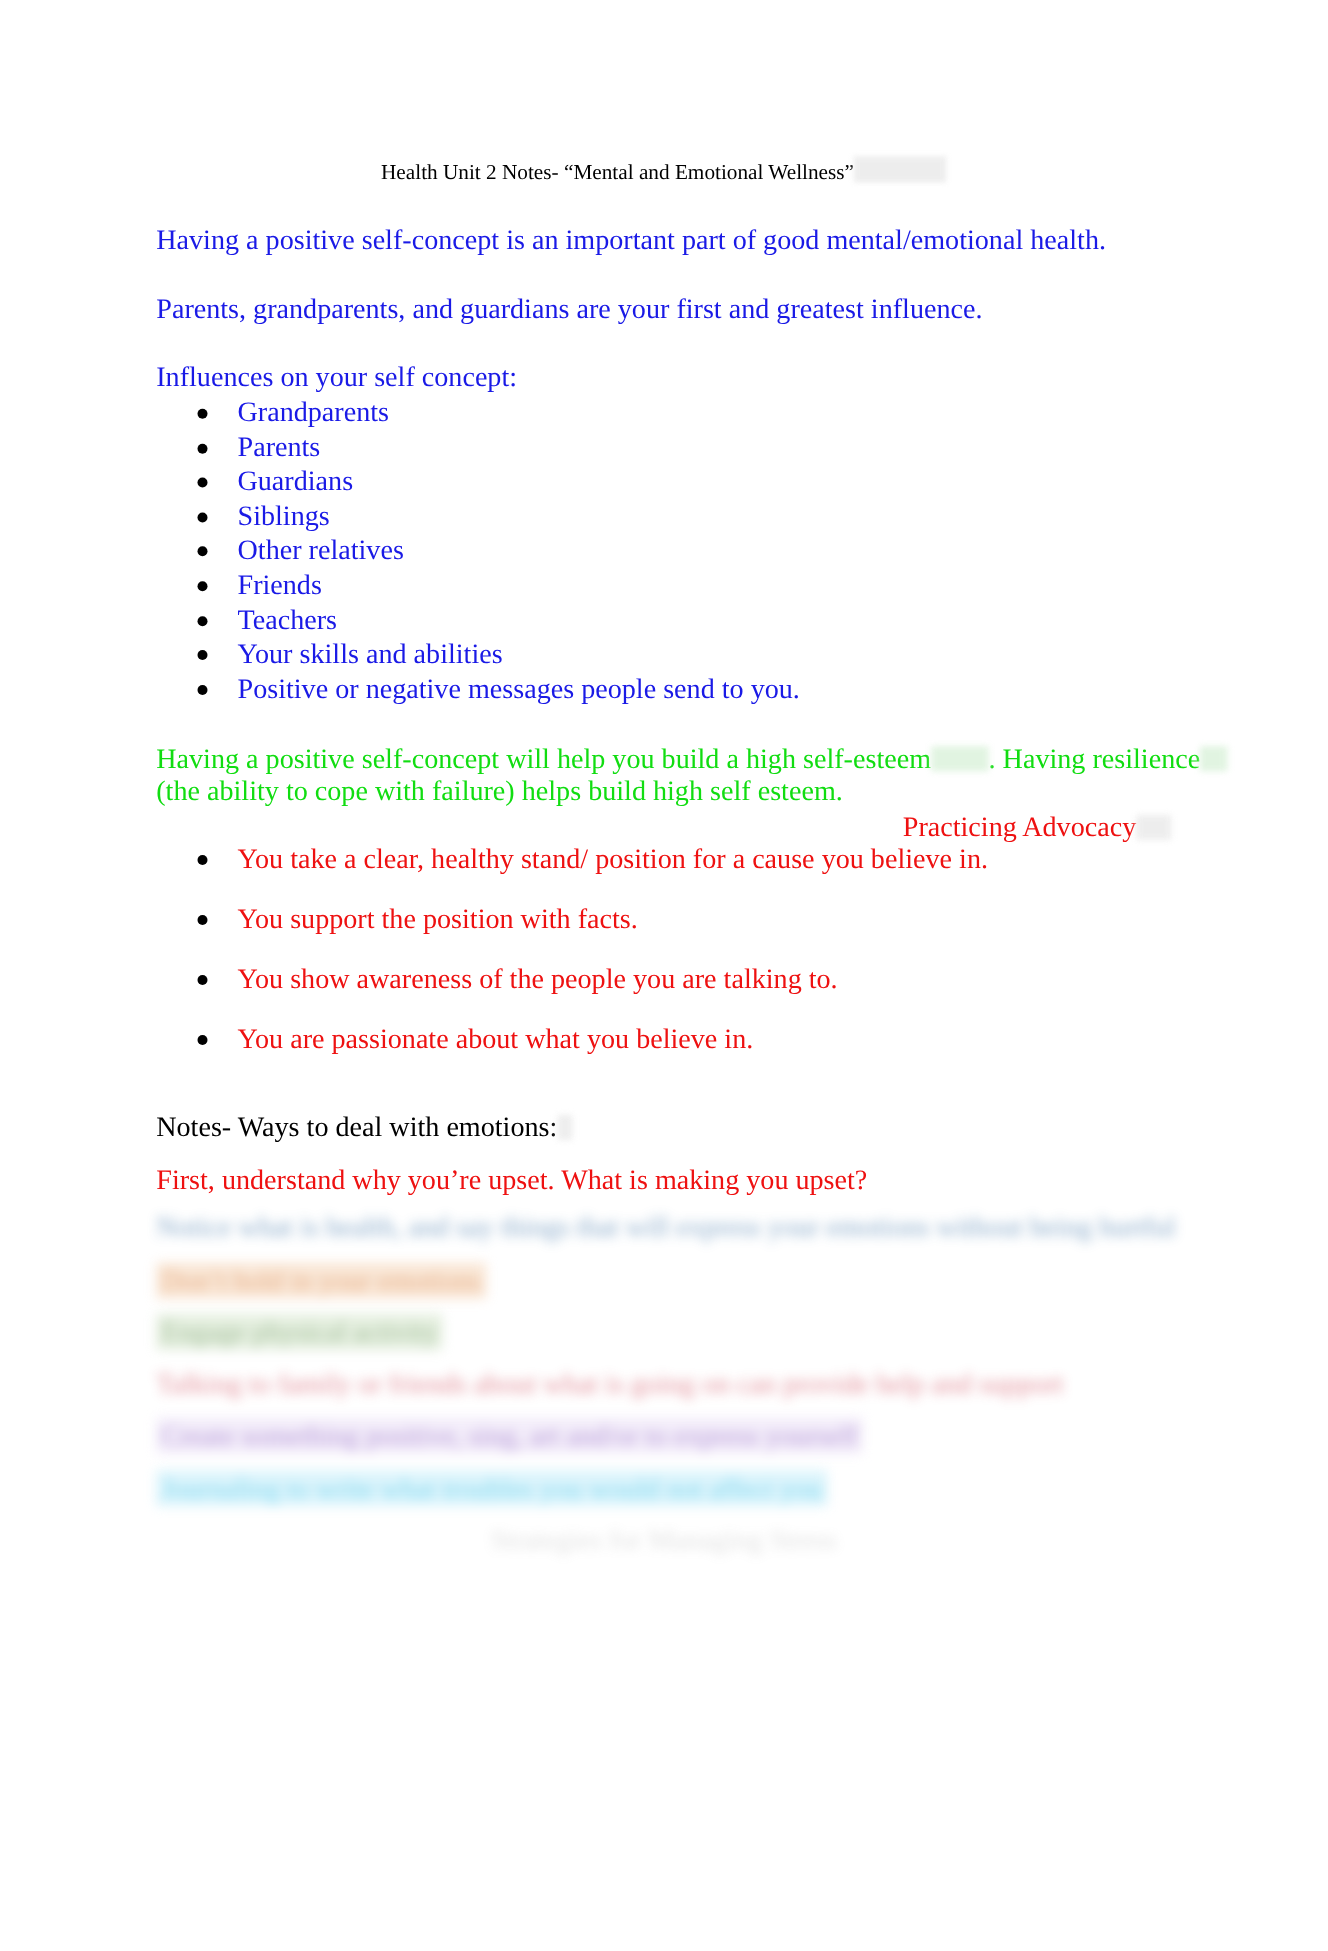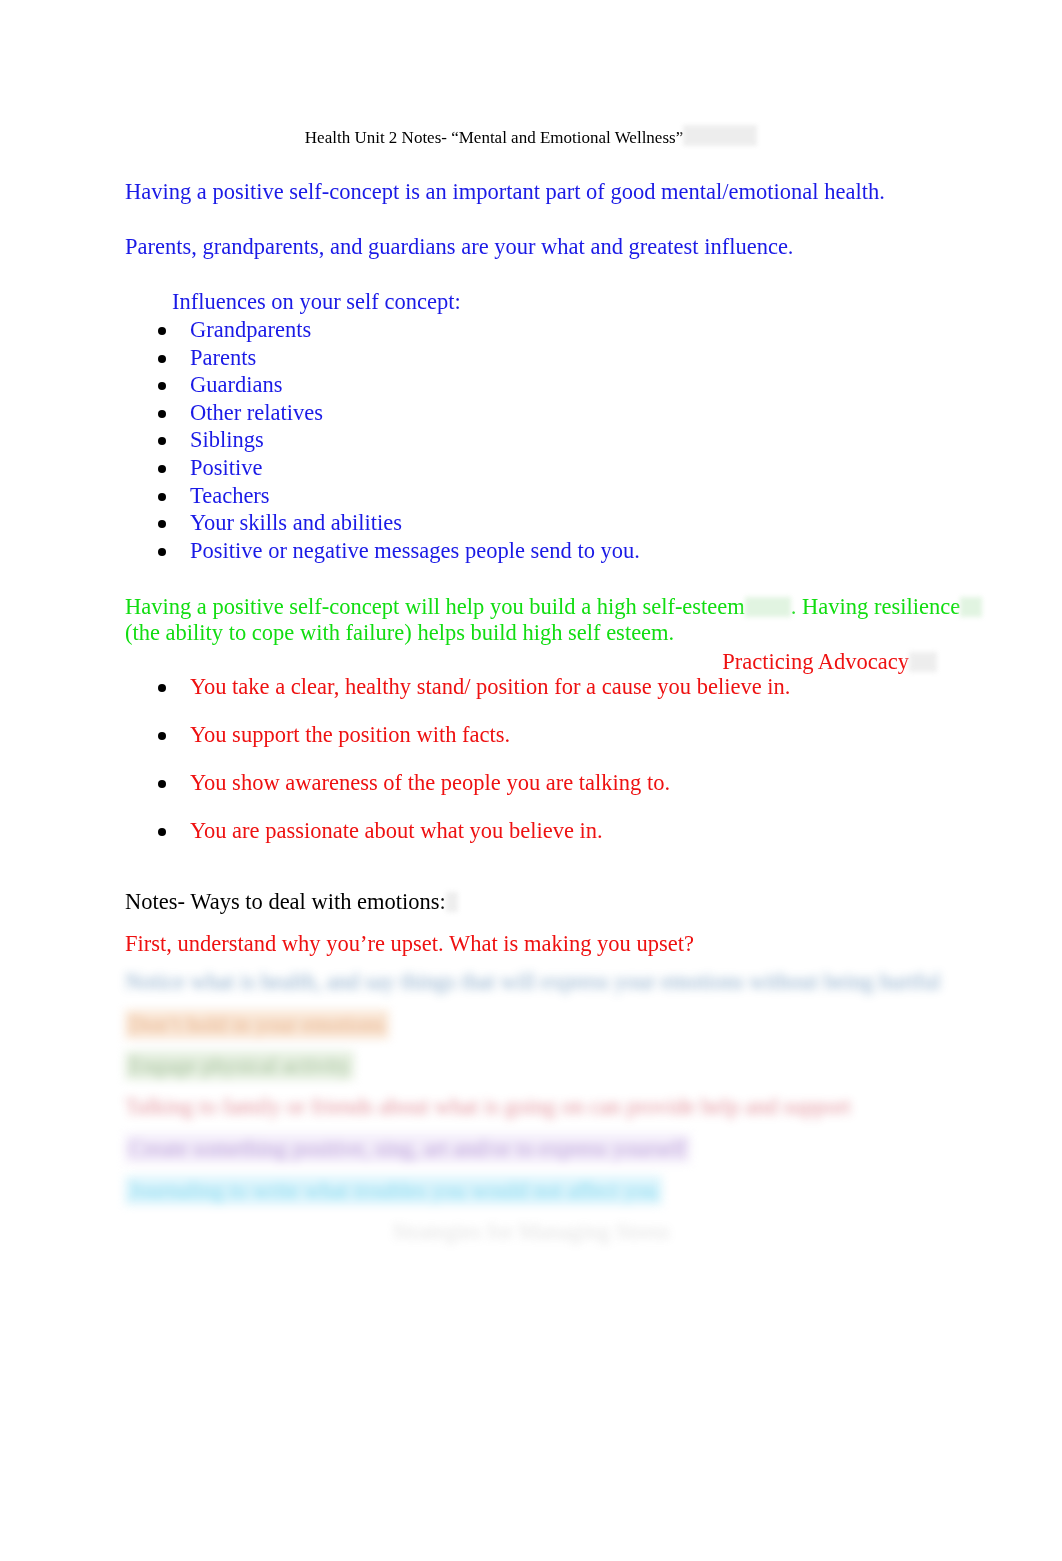--- a/index.html
+++ b/index.html
@@ -127,34 +127,34 @@
 
   <div class="doc-title">
     <span>Health Unit 2 Notes- “Mental and Emotional Wellness”</span><span class="title-hl"></span>
   </div>
 
   <div class="para blue" style="top:178px;">
     <span>Having a  positive self-concept    is an important part of good mental/emotional health.</span>
   </div>
 
   <div class="para blue" style="top:233px;">
-    <span>Parents, grandparents, and guardians are your what and greatest influence.</span>
-  </div>
-
-  <div class="para blue" style="top:288px;margin-left:47px;">
+    <span>Parents, grandparents, and guardians are your first and greatest influence.</span>
+  </div>
+
+  <div class="para blue" style="top:288px;">
     <span>Influences on your self concept:</span>
   </div>
 
   <ul class="bullets blue" style="top:316px;">
     <li><span>Grandparents</span></li>
     <li><span>Parents</span></li>
     <li><span>Guardians</span></li>
+    <li><span>Siblings</span></li>
     <li><span>Other relatives</span></li>
-    <li><span>Siblings</span></li>
-    <li><span>Positive</span></li>
+    <li><span>Friends</span></li>
     <li><span>Teachers</span></li>
     <li><span>Your skills and abilities</span></li>
     <li><span>Positive or negative messages people send to you.</span></li>
   </ul>
 
   <div class="para green" style="top:593px;">
     <span>Having a positive self-concept will help you build a high self-esteem</span><span class="gap-hl green-hl" style="width:46px;"></span><span>.  Having resilience</span><span class="gap-hl green-hl" style="width:22px;"></span>
   </div>
   <div class="para green" style="top:619px;">
     <span>(the ability to cope with failure) helps build high self esteem.</span>

